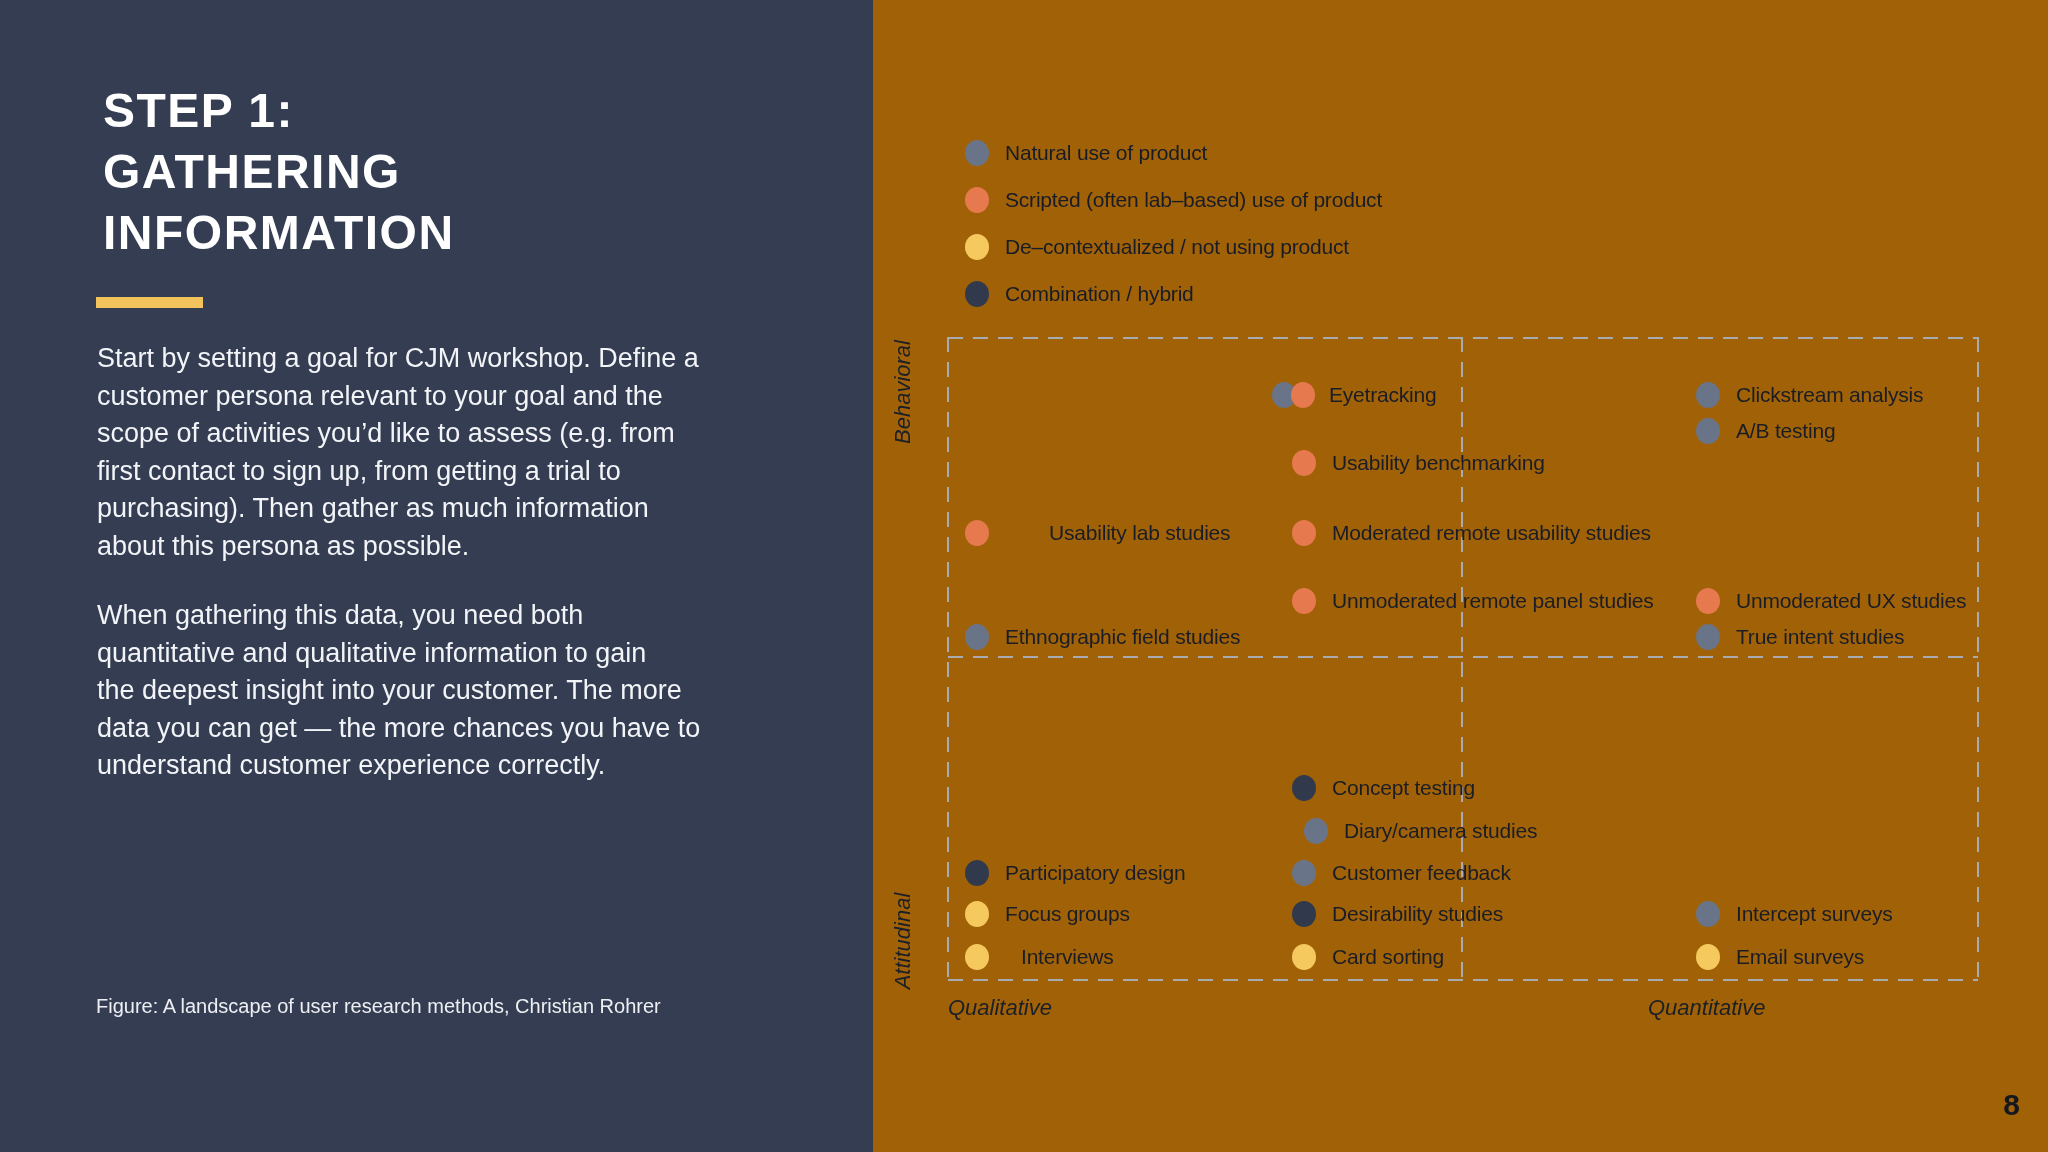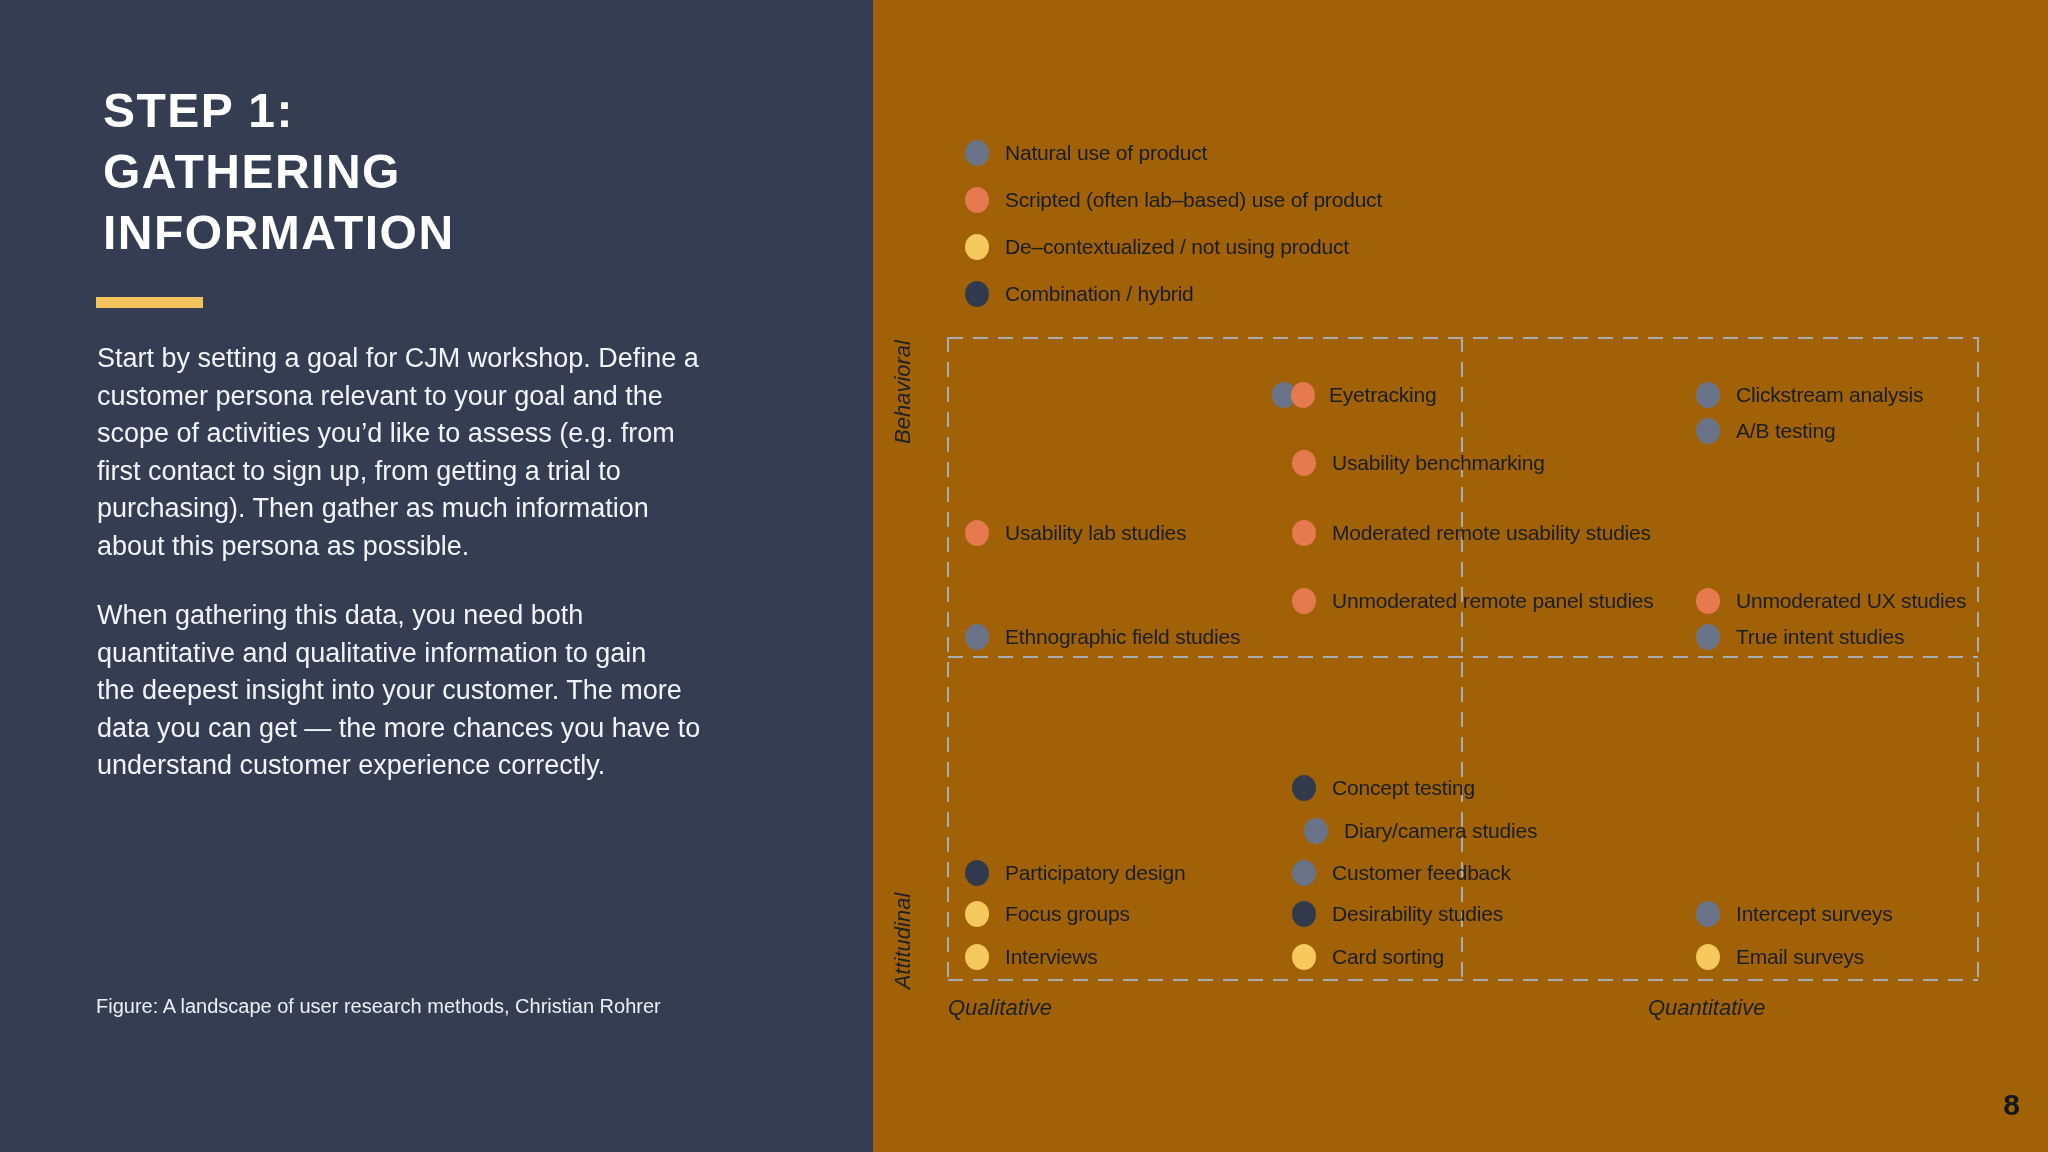--- a/index.html
+++ b/index.html
@@ -125,21 +125,21 @@
       <span class="item-label">Clickstream analysis</span>
     </div>
     <div class="item" style="left:1696px; top:417px;">
       <span class="dot c-natural"></span>
       <span class="item-label">A/B testing</span>
     </div>
     <div class="item" style="left:1292px; top:449px;">
       <span class="dot c-scripted"></span>
       <span class="item-label">Usability benchmarking</span>
     </div>
-    <div class="item" style="left:965px; top:519px;">
+    <div class="item" style="left:965px; top:519px;gap:44px;">
       <span class="dot c-scripted"></span>
       <span class="item-label">Usability lab studies</span>
     </div>
     <div class="item" style="left:1292px; top:519px;">
       <span class="dot c-scripted"></span>
       <span class="item-label">Moderated remote usability studies</span>
     </div>
     <div class="item" style="left:1292px; top:587px;">
       <span class="dot c-scripted"></span>
       <span class="item-label">Unmoderated remote panel studies</span>
@@ -177,21 +177,21 @@
       <span class="item-label">Focus groups</span>
     </div>
     <div class="item" style="left:1292px; top:900px;">
       <span class="dot c-hybrid"></span>
       <span class="item-label">Desirability studies</span>
     </div>
     <div class="item" style="left:1696px; top:900px;">
       <span class="dot c-natural"></span>
       <span class="item-label">Intercept surveys</span>
     </div>
-    <div class="item" style="left:965px; top:943px;">
+    <div class="item" style="left:965px; top:943px;gap:16px;">
       <span class="dot c-decontextualized"></span>
       <span class="item-label">Interviews</span>
     </div>
     <div class="item" style="left:1292px; top:943px;">
       <span class="dot c-decontextualized"></span>
       <span class="item-label">Card sorting</span>
     </div>
     <div class="item" style="left:1696px; top:943px;">
       <span class="dot c-decontextualized"></span>
       <span class="item-label">Email surveys</span>

